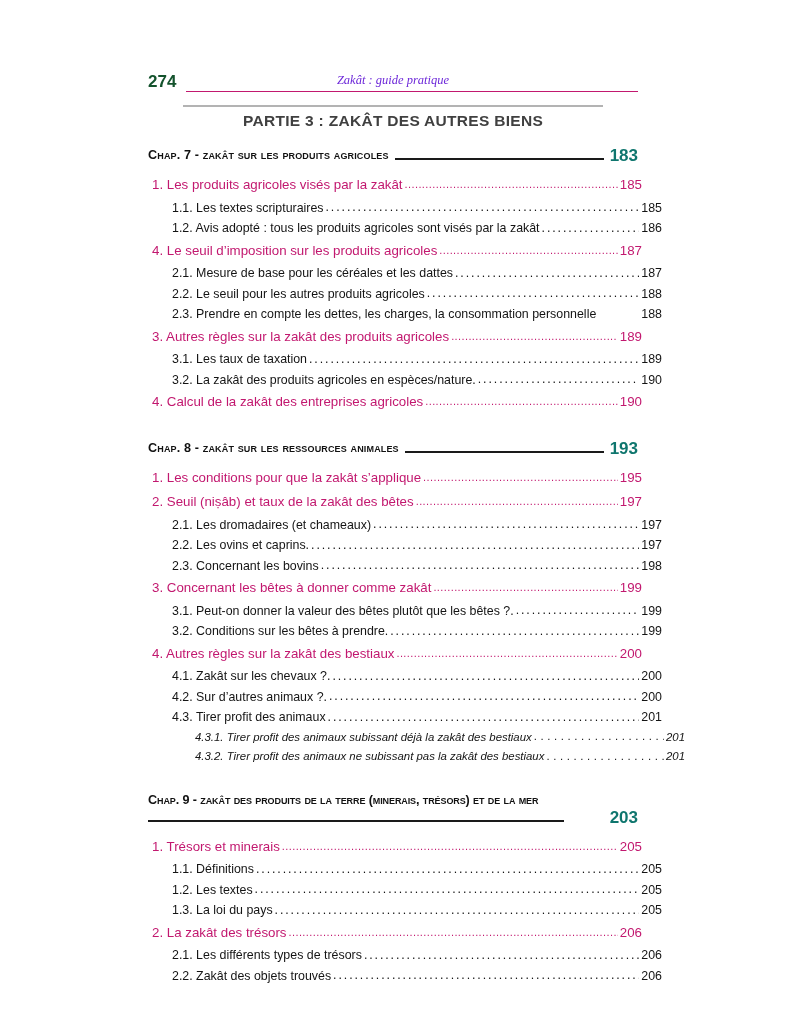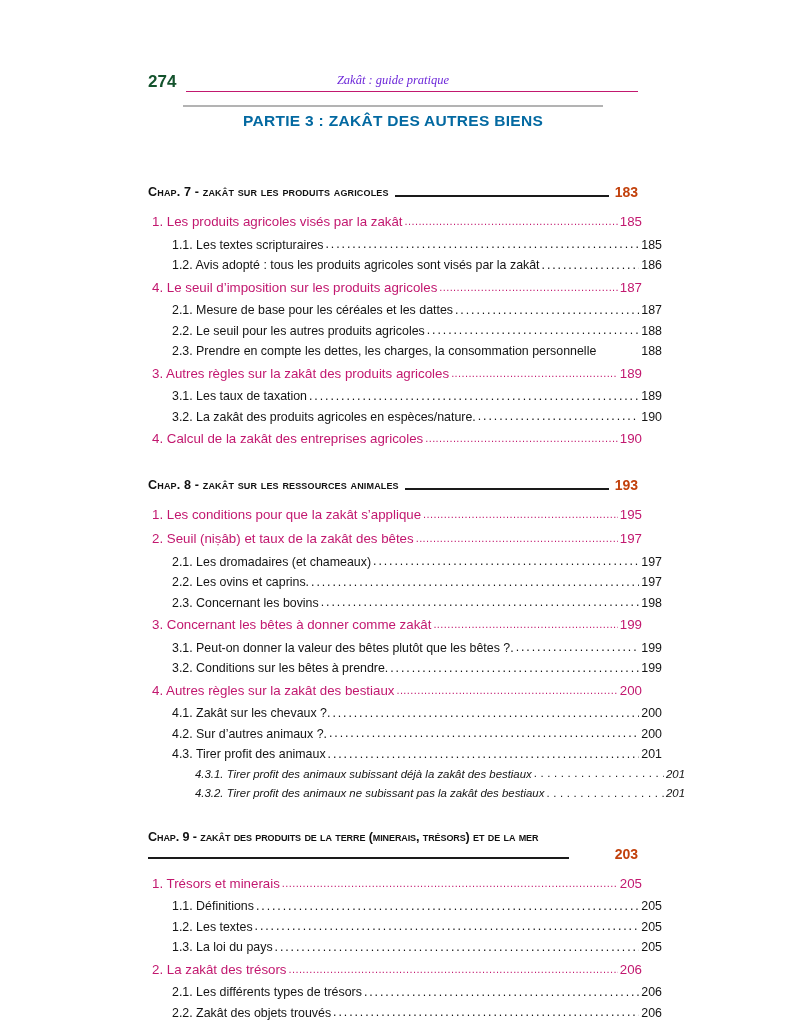--- a/index.html
+++ b/index.html
@@ -74,30 +74,29 @@
   }
   .part-title {
     position: absolute;
     left: 148px;
     top: 112px;
     width: 490px;
     text-align: center;
     font-size: 15.5px;
     font-weight: 700;
     letter-spacing: 0.3px;
-    color: #0369a1;
+    color: #404040;
   }
 
   
   .toc {
     position: absolute;
     left: 148px;
     top: 147px;
     width: 490px;
-    margin-top: 37px;
   }
 
   
   .chap {
     margin-top: 0;
     position: relative;
   }
   .chap-inner {
     display: flex;
     align-items: flex-end;
@@ -115,23 +114,23 @@
   }
   .chap-title::first-letter { text-transform: uppercase; }
   .chap-lead {
     flex: 1 1 auto;
     min-width: 10px;
     border-bottom: 2px solid #1a1a1a;
     margin: 0 6px 4px 6px;
     height: 10px;
   }
   .chap-page {
-    font-size: 14px;
+    font-size: 17px;
     font-weight: 700;
-    color: #c2410c;
+    color: #0f766e;
     line-height: 17px;
     white-space: nowrap;
   }
   
   .chap.wide .chap-inner { display: block; }
   .chap.wide .chap-title {
     display: block;
     white-space: normal;
     letter-spacing: -0.1px;
   }

